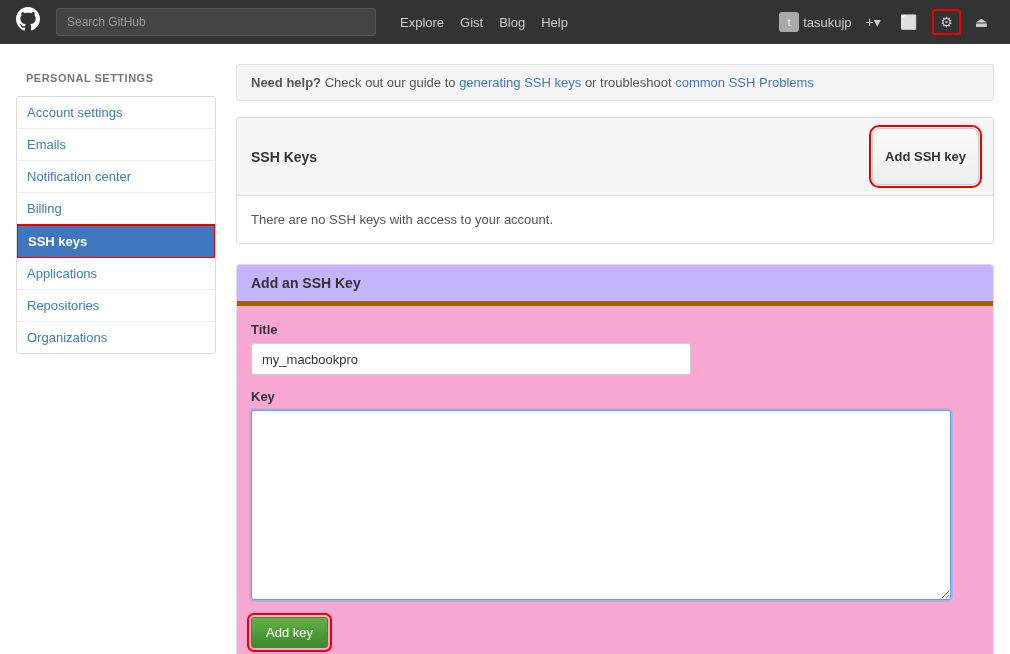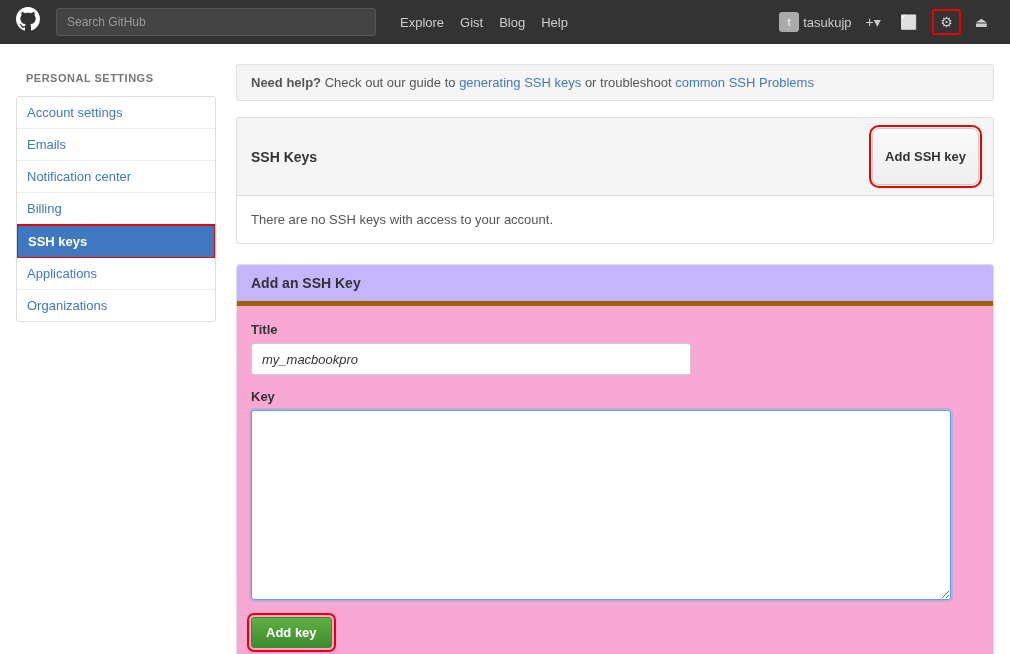--- a/index.html
+++ b/index.html
@@ -236,21 +236,20 @@
     .form-input {
       width: 440px;
       max-width: 100%;
       height: 32px;
       border: 1px solid #ccc;
       border-radius: 3px;
       padding: 0 10px;
       font-size: 13px;
       color: #333;
       outline: none;
-      font-style: italic;
     }
     .form-textarea {
       width: 700px;
       max-width: 100%;
       height: 190px;
       border: 1px solid #51a7e8;
       border-radius: 3px;
       padding: 8px 10px;
       font-size: 13px;
       color: #333;
@@ -259,21 +258,21 @@
       box-shadow: 0 0 0 2px rgba(81,167,232,.3);
     }
     .btn-add-key {
       background: linear-gradient(#60b044, #3d8b2e);
       border: 1px solid #3d8b2e;
       border-radius: 3px;
       padding: 7px 14px;
       font-size: 13px;
       color: #fff;
       cursor: pointer;
-      font-weight: 700;
+      font-weight: 400;
       outline: 2px solid #e00;
       outline-offset: 2px;
     }
   </style>
 </head>
 <body>
 
 <header class="header">
   <span class="header-logo">
     <svg height="24" width="24" viewBox="0 0 16 16" fill="white">
@@ -326,20 +325,23 @@
       <li>
         <a href="#">Billing</a>
       </li>
       <li class="active">
         <a href="#">SSH keys</a>
       </li>
       <li>
         <a href="#">Applications</a>
       </li>
       <li>
+        <a href="#">Repositories</a>
+      </li>
+      <li>
         <a href="#">Organizations</a>
       </li>
     </ul>
   </aside>
 
   <main class="main-content">
 
     <div class="help-bar">
       <strong>Need help?</strong>
       <span> Check out our guide to </span>

